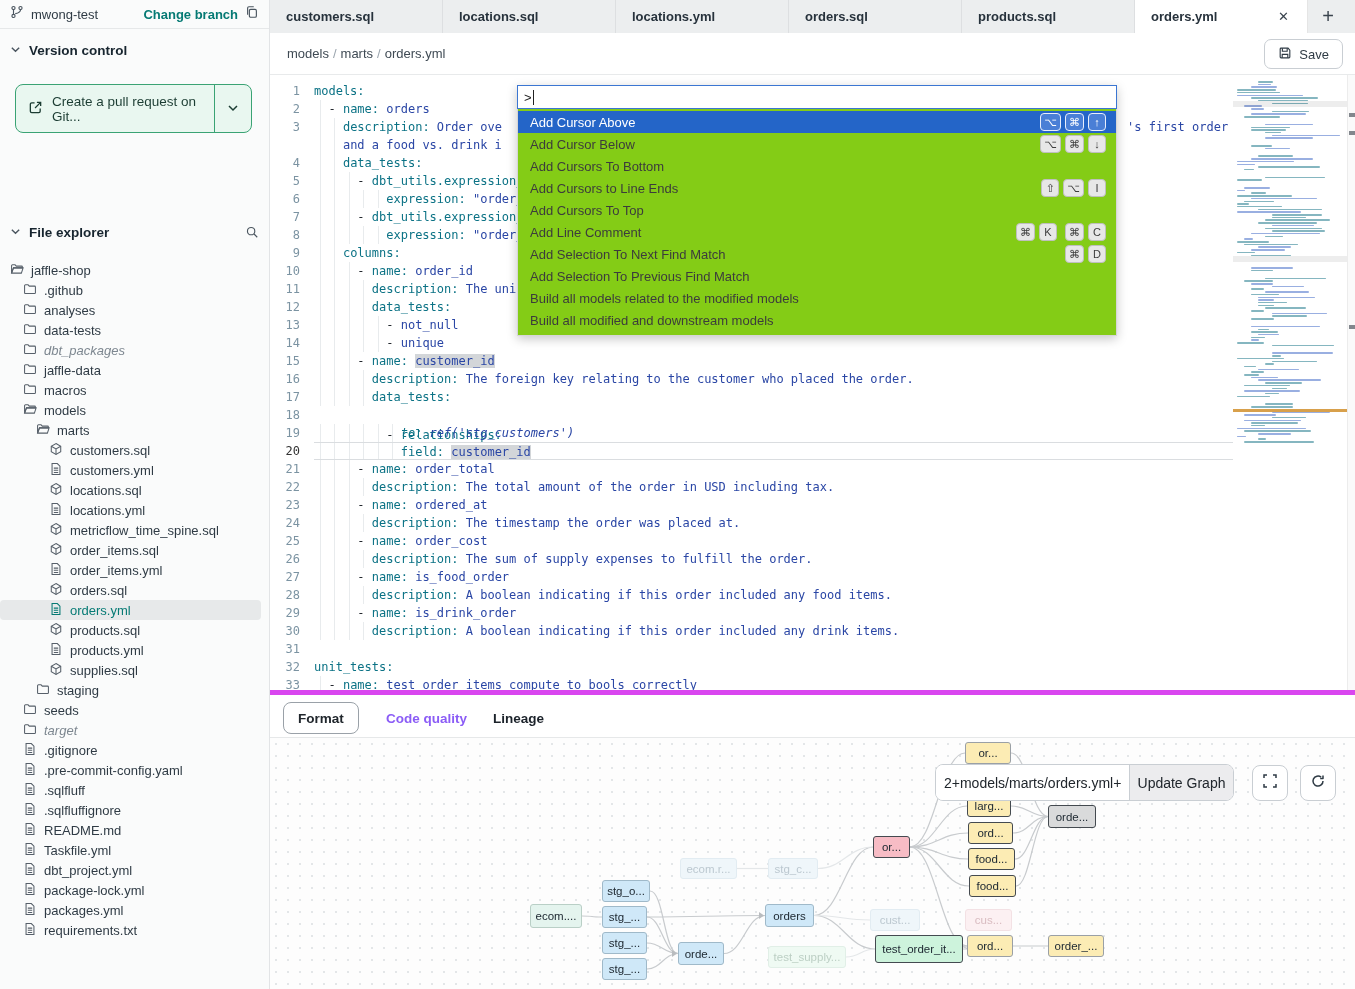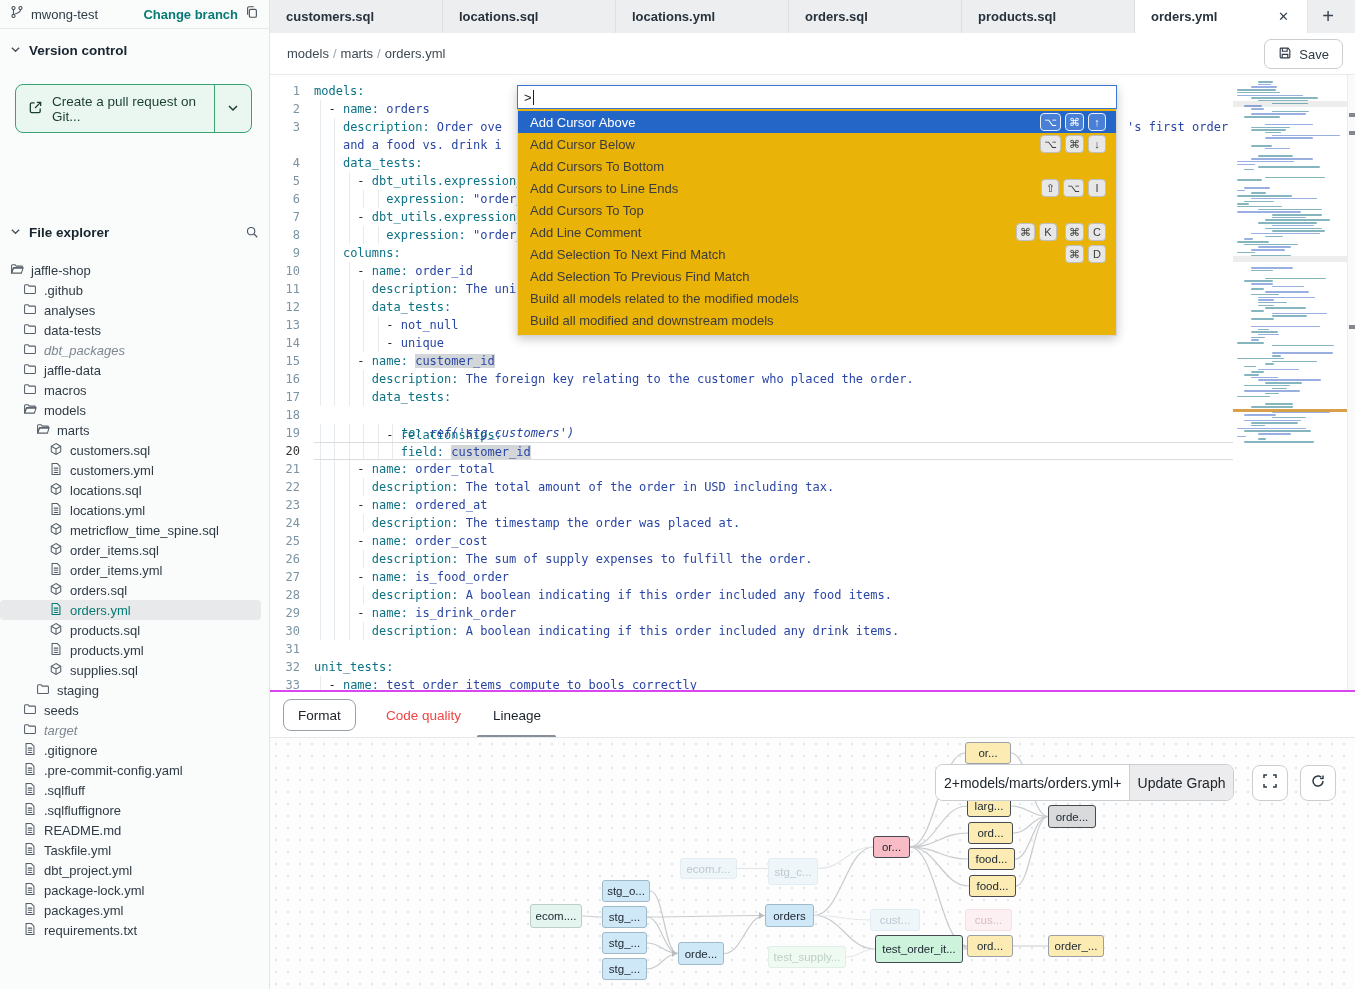--- a/index.html
+++ b/index.html
@@ -80,39 +80,39 @@
     border-left:1px solid #ececec; }
   .vmark { position:absolute; left:1px; width:6px; background:#5a6068; opacity:.75; }
 
   
   #palette { position:absolute; left:247px; top:85px; width:600px; z-index:40;
     box-shadow:0 3px 10px rgba(0,0,0,.22); }
   #palette-input { height:24px; background:#fff; border:1.5px solid #3b76d2;
     display:flex; align-items:center; padding:0 6px;
     font-family:"Liberation Sans", sans-serif; font-size:13px; color:#222; }
   #palette-caret { display:inline-block; width:1px; height:15px; background:#222; margin-left:1px; }
-  #palette-list { background:#eab308; border:1px solid #d6d6d6; border-top:none; padding:2px 0 4px; }
+  #palette-list { background:#84cc16; border:1px solid #d6d6d6; border-top:none; padding:2px 0 4px; }
   .prow { height:22px; display:flex; align-items:center; padding:0 10px 0 12px;
     font-size:13px; color:#3c3c3c; cursor:pointer; }
   .prow.selected { background:#2465c8; color:#fff; }
   .pkeys { margin-left:auto; display:flex; align-items:center; gap:8px; }
   .kgroup { display:flex; gap:4px; }
   .kcap { min-width:18px; height:18px; padding:0 3px; display:flex; align-items:center;
     justify-content:center; background:#e7e7e7; border:1px solid #bfbfbf; border-radius:4px;
     font-size:11px; color:#3c3c3c; }
   .prow.selected .kcap { background:#4a7fd6; border-color:#e8eefc; color:#fff; }
 
   
   #bottombar { position:absolute; left:0; top:690px; width:100%; height:47px; background:#fff;
-    border-top:2px solid #d946ef; }
+    border-top:5px solid #d946ef;font-weight:bold; }
   #format-btn { position:absolute; left:13px; top:7px; height:32px; padding:0 14px;
     display:flex; align-items:center; background:#fff; border:1px solid #9aa1a8;
     border-radius:8px; font-size:13.5px; color:#20262c; cursor:pointer; }
   .btab { position:absolute; top:0; height:46px; display:flex; align-items:center;
-    font-size:13.5px; color:#ef4444; cursor:pointer; }
+    font-size:13.5px; color:#8b5cf6; cursor:pointer; }
   #btab-quality { left:116px; }
   #btab-lineage { left:223px; color:#1b222a; }
   #lineage-underline { position:absolute; left:207px; top:43px; width:79px; height:3px;
     background:#878e96; border-radius:2px; }
 
   
   #lineage { position:absolute; left:0; top:737px; width:1085px; height:252px;
     background:#fdfdfd;
     background-image:radial-gradient(circle,#e3e6e8 1px,transparent 1px);
     background-size:12px 12px; border-top:1px solid #e6e8e9; overflow:hidden; }
@@ -807,21 +807,21 @@
           <div class="lnode nc-blue" style="left: 332px; top: 142px; width: 48px; height: 22px;">stg_o...</div>
           <div class="lnode nc-blue" style="left: 332px; top: 168px; width: 45px; height: 22px;">stg_...</div>
           <div class="lnode nc-blue" style="left: 332px; top: 194px; width: 45px; height: 22px;">stg_...</div>
           <div class="lnode nc-blue" style="left: 332px; top: 220px; width: 45px; height: 22px;">stg_...</div>
           <div class="lnode nc-blue" style="left: 408px; top: 204px; width: 46px; height: 23px;">orde...</div>
           <div class="lnode nc-blue" style="left: 495px; top: 166px; width: 49px; height: 23px;">orders</div>
           <div class="lnode nc-green nc-strong" style="left: 605px; top: 197px; width: 88px; height: 28px;">test_order_it...</div>
           <div class="lnode nc-yellow" style="left: 697px; top: 197px; width: 46px; height: 22px;">ord...</div>
           <div class="lnode nc-yellow" style="left: 778px; top: 197px; width: 56px; height: 22px;">order_...</div>
           <div class="lnode nc-faded-blue" style="left: 410px; top: 120px; width: 57px; height: 21px;">ecom.r...</div>
-          <div class="lnode nc-faded-blue" style="left: 498px; top: 120px; width: 50px; height: 27px;">stg_c...</div>
+          <div class="lnode nc-faded-blue" style="left: 498px; top: 120px; width: 50px; height: 21px;">stg_c...</div>
           <div class="lnode nc-faded-blue" style="left: 600px; top: 171px; width: 50px; height: 22px;">cust...</div>
           <div class="lnode nc-faded-pink" style="left: 695px; top: 171px; width: 47px; height: 22px;">cus...</div>
           <div class="lnode nc-faded-green" style="left: 498px; top: 208px; width: 78px; height: 22px;">test_supply...</div>
         </div>
 
       <div id="sel-wrap">
         <input id="sel-input" value="2+models/marts/orders.yml+" style="">
         <div id="update-btn">Update Graph</div>
       </div>
       <div id="fullscreen-btn" class="lin-iconbtn">

